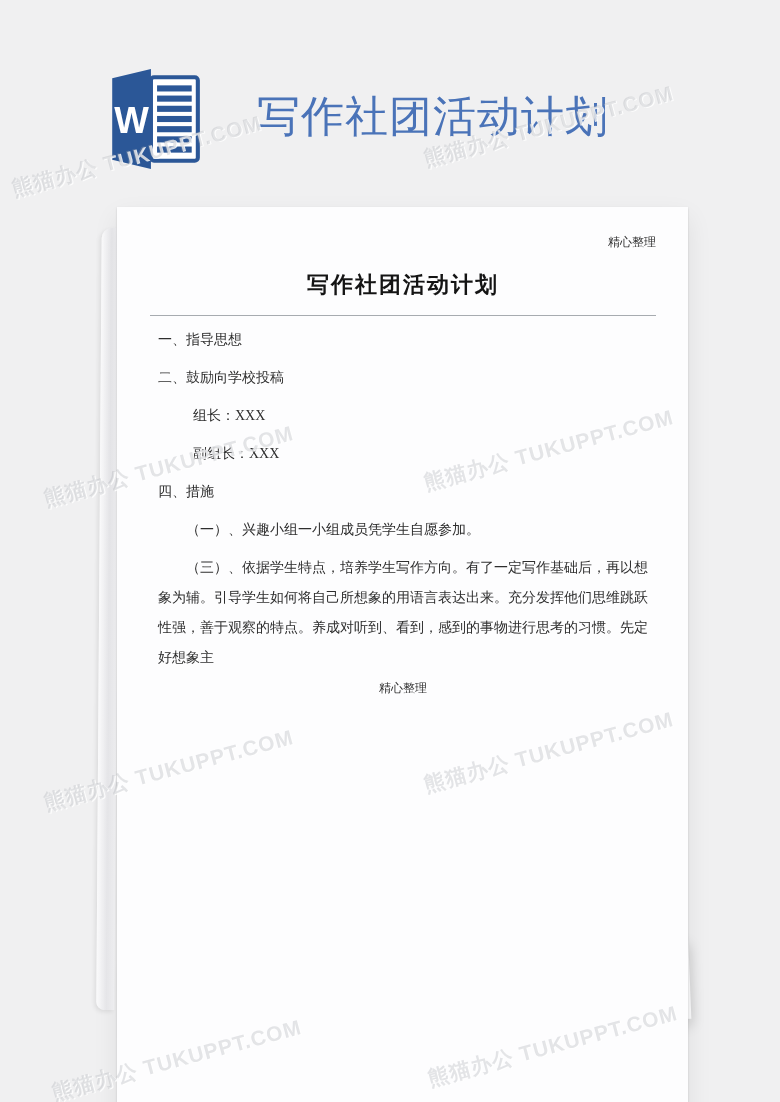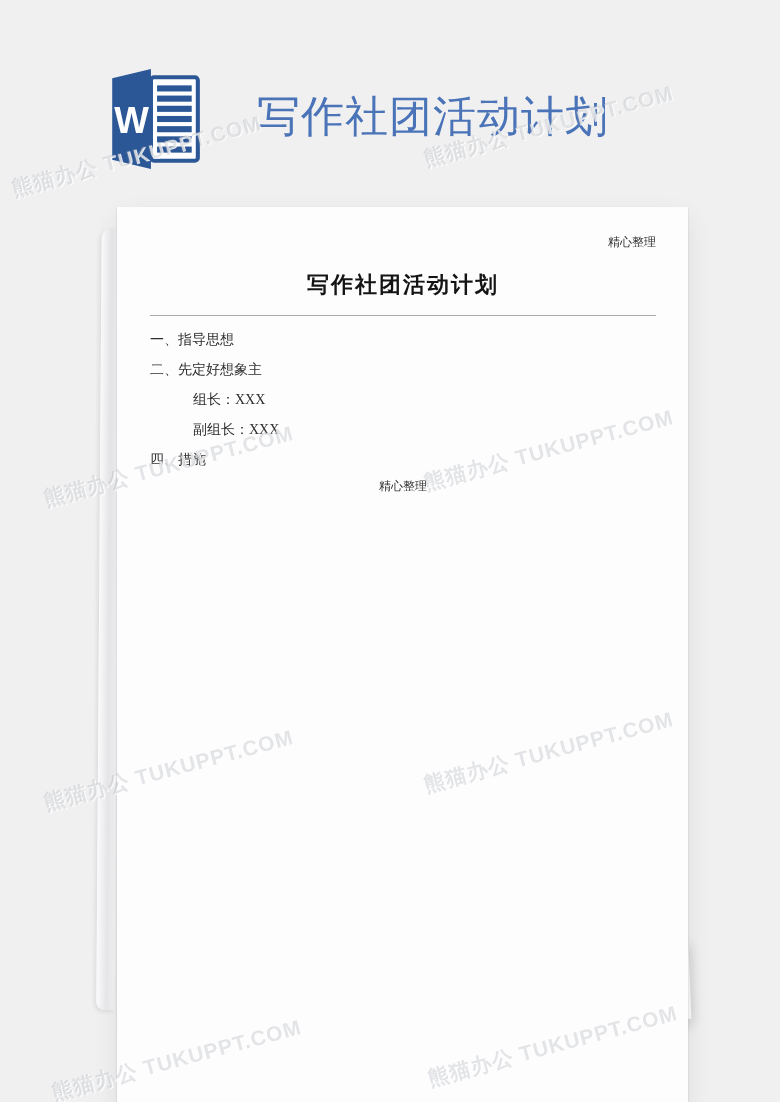--- a/index.html
+++ b/index.html
@@ -40,21 +40,21 @@
     position:absolute;inset:0;padding:28px 32px 0 33px;box-sizing:border-box;
     font-family:"Liberation Serif","DejaVu Serif",serif;color:#2e2e2e;
   }
   .doc-meta{text-align:right;font-size:12px;line-height:14px;color:#333;}
   .doc-title{
     text-align:center;margin-top:22px;font-size:22px;line-height:28px;
     font-weight:600;letter-spacing:2px;color:#141414;
   }
   .doc-rule{height:0;border:0;border-top:1px solid #a7abb0;margin:16px 0 0 0;}
   .doc-body{margin-top:9px;font-size:14px;line-height:30px;text-align:justify;color:#2e2e2e;}
-  .doc-body p{margin:0;}
+  .doc-body p{margin:8px;}
   .doc-body .item{margin-left:43px;}
   .doc-body .head-indent{margin-left:12px;}
   .doc-body .para-indent{text-indent:2em;}
   .doc-footer{text-align:center;font-size:12px;line-height:14px;margin-top:4px;color:#333;}
 
   
   .wm{
     position:absolute;z-index:5;pointer-events:none;white-space:nowrap;
     transform:rotate(-15deg);
     font:bold 21px "Liberation Sans","DejaVu Sans",sans-serif;letter-spacing:1px;
@@ -101,22 +101,24 @@
   <div class="page-back-bottom"></div>
   <div class="page-curl-left"></div>
 
   <div class="page-main">
     <div class="doc-inner">
       <div class="doc-meta">精心整理</div>
       <div class="doc-title">写作社团活动计划</div>
       <hr class="doc-rule">
       <div class="doc-body">
           <p class="head">一、指导思想</p>
-          <p class="head">二、先定好想象主</p>
+          <p class="head">二、鼓励向学校投稿</p>
           <p class="item">组长：XXX</p>
           <p class="item">副组长：XXX</p>
           <p class="head">四、措施</p>
+          <p class="para-indent">（一）、兴趣小组一小组成员凭学生自愿参加。</p>
+          <p class="para-indent">（三）、依据学生特点，培养学生写作方向。有了一定写作基础后，再以想象为辅。引导学生如何将自己所想象的用语言表达出来。充分发挥他们思维跳跃性强，善于观察的特点。养成对听到、看到，感到的事物进行思考的习惯。先定好想象主</p>
         </div>
       <div class="doc-footer">精心整理</div>
     </div>
   </div>
 
 </div>
 
 </body></html>

